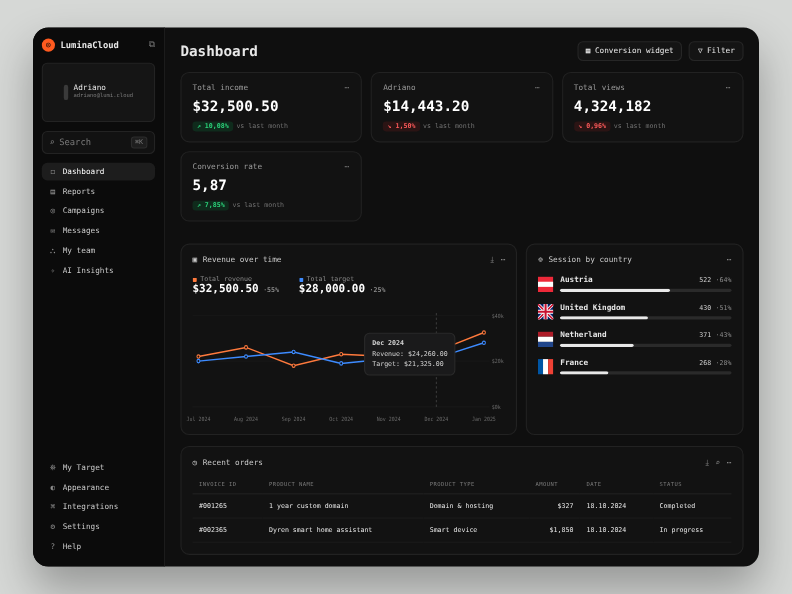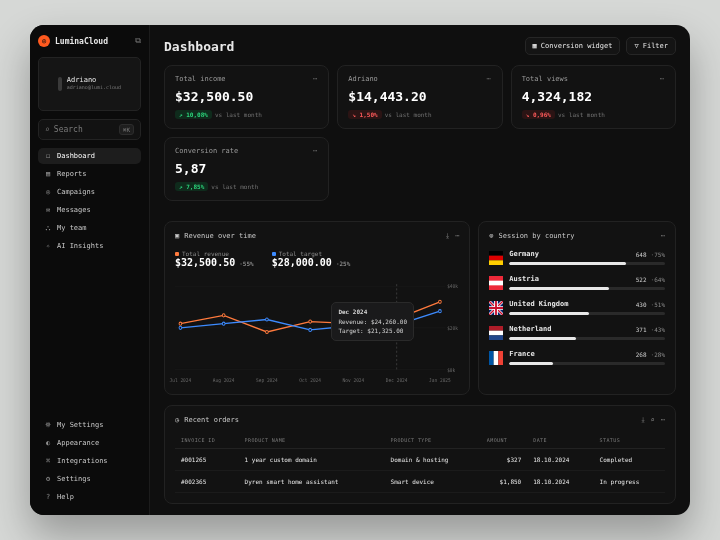--- a/index.html
+++ b/index.html
@@ -116,21 +116,21 @@
         </div>
         <div class="nav-item">
    <span class="nav-icon">✧</span>
    <span>AI Insights</span>
         </div>
       </nav>
 
     <div class="nav nav-bottom" id="nav-bottom">
         <div class="nav-item">
    <span class="nav-icon">⛯</span>
-   <span>My Settings</span>
+   <span>My Target</span>
         </div>
         <div class="nav-item">
    <span class="nav-icon">◐</span>
    <span>Appearance</span>
         </div>
         <div class="nav-item">
    <span class="nav-icon">⌘</span>
    <span>Integrations</span>
         </div>
         <div class="nav-item">
@@ -269,39 +269,20 @@
 
       <div class="panel">
         <div class="panel-head">
           <span>⊚</span>
           <span>Session by country</span>
           <span class="icons-right">
               <span>⋯</span>
             </span>
         </div>
         <div id="sessions">
- <div class="country-row">
-   <span class="flag"><svg viewBox="0 0 3 3">
-                  <rect width="3" height="1" fill="#000"></rect>
-                  <rect y="1" width="3" height="1" fill="#dd0000"></rect>
-                  <rect y="2" width="3" height="1" fill="#ffce00"></rect>
-                </svg></span>
-   <div class="country-block">
-     <div style="display:flex;align-items:center">
-       <span class="country-name">Germany</span>
-       <span class="country-stats">
-                    <span>648</span>
-         <span class="country-pct">·75%</span>
-                  </span>
-     </div>
-     <div class="bar">
-                  <i style="width:75%"></i>
-                </div>
-   </div>
- </div>
  <div class="country-row">
    <span class="flag"><svg viewBox="0 0 3 3">
                   <rect width="3" height="3" fill="#ed2939"></rect>
                   <rect y="1" width="3" height="1" fill="#fff"></rect>
                 </svg></span>
    <div class="country-block">
      <div style="display:flex;align-items:center">
        <span class="country-name">Austria</span>
        <span class="country-stats">
                     <span>522</span>

